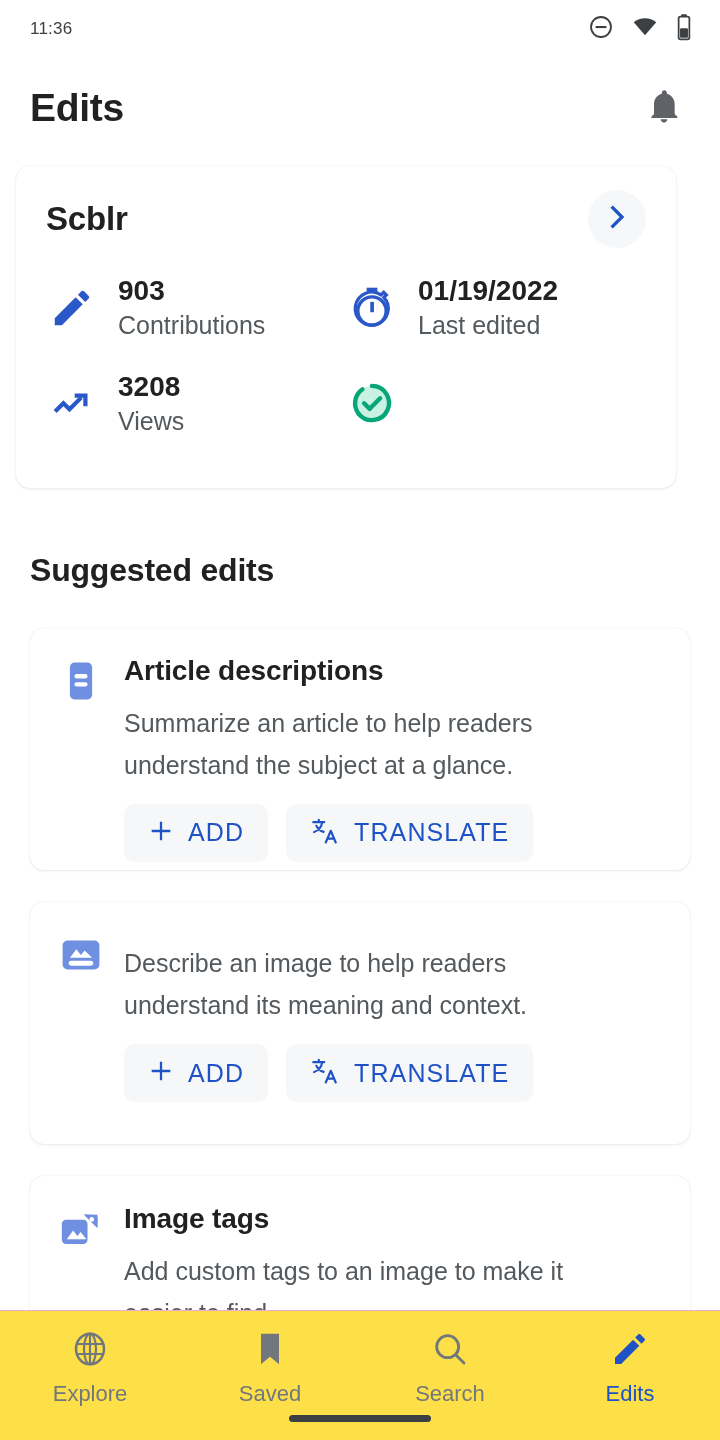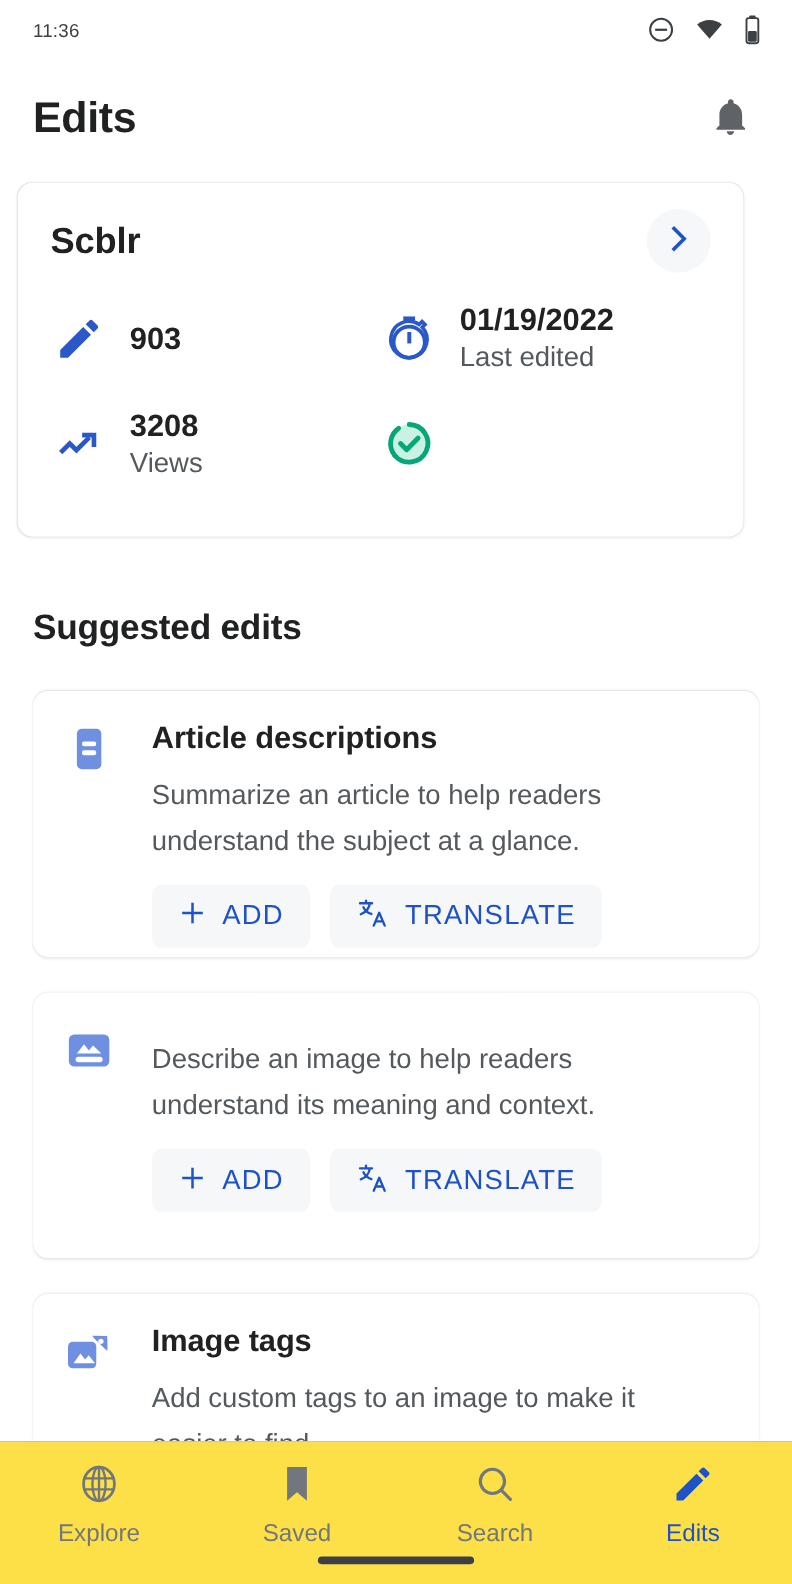--- a/index.html
+++ b/index.html
@@ -83,21 +83,21 @@
     letter-spacing: -.2px;
   }
 
   
   .edit-card {
     position: absolute; left: 30px; width: 660px;
     background: #ffffff;
     border-radius: 14px;
     box-shadow: 0 1px 3px rgba(0,0,0,.085), 0 0 1px rgba(0,0,0,.12);
     padding: 26px 28px 24px 28px;
-    display: flex; gap: 34px;
+    display: flex; gap: 20px;
   }
   #card-0 { top: 628px; height: 242px; }
   #card-1 { top: 902px; height: 242px; }
   #card-2 { top: 1176px; height: 242px; }
   .card-ico { width: 46px; flex: 0 0 46px; padding-top: 4px; }
   .card-body { flex: 1 1 auto; }
   .card-title {
     font-size: 28px; font-weight: bold; color: #202122;
     line-height: 1.2; letter-spacing: -.1px;
   }
@@ -196,20 +196,21 @@
     <div class="stats-grid">
 
       <div class="stat">
         <div class="stat-ico">
           <svg width="46" height="46" viewBox="0 0 24 24">
             <path d="M3 17.3V21h3.7L17.6 10.1l-3.7-3.7L3 17.3zM20.7 7.1c.4-.4.4-1 0-1.4l-2.4-2.4c-.4-.4-1-.4-1.4 0l-1.8 1.8 3.8 3.8 1.8-1.8z" fill="#2a58c8"></path>
           </svg>
         </div>
         <div>
           <div class="stat-val">903</div>
+          <div class="stat-lbl">Contributions</div>
         </div>
       </div>
 
       <div class="stat">
         <div class="stat-ico">
           <svg width="46" height="46" viewBox="0 0 24 24">
             <rect x="9.2" y="1.4" width="5.6" height="1.9" fill="#2a58c8"></rect>
             <path d="M18.2 6.5l1.3-1.3-1.4-1.4-1.4 1.4A8.6 8.6 0 1 0 18.2 6.5z" fill="none" stroke="#2a58c8" stroke-width="1.7"></path>
             <circle cx="12" cy="13.6" r="7.4" fill="none" stroke="#2a58c8" stroke-width="1.8"></circle>
             <rect x="11.1" y="8.8" width="1.9" height="5.4" fill="#2a58c8"></rect>

